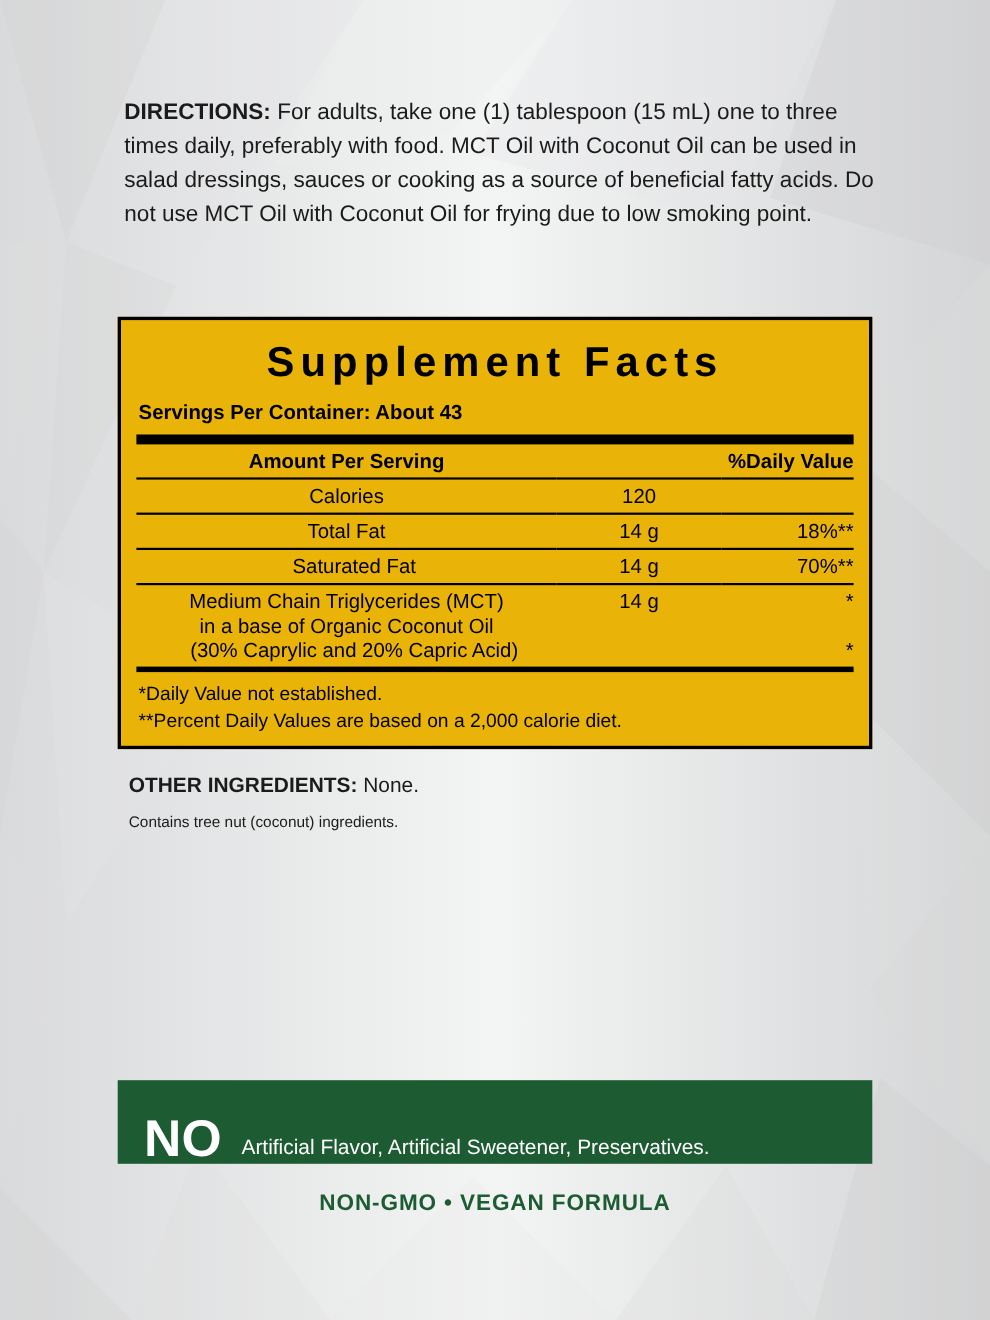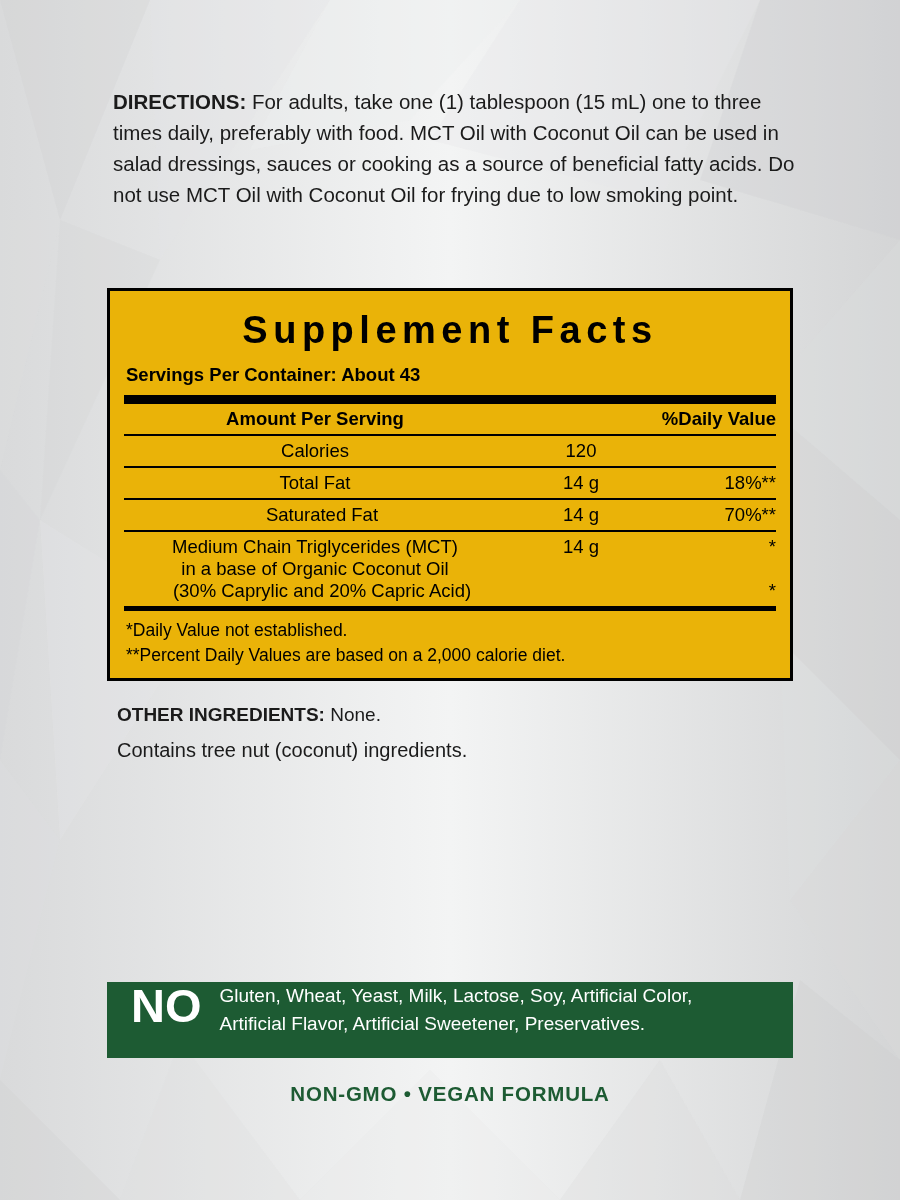--- a/index.html
+++ b/index.html
@@ -120,34 +120,34 @@
     top: 704px;
     font-size: 19px;
     color: #1b1b1b;
   }
   .other-ing b { font-weight: bold; }
 
   .tree-nut {
     position: absolute;
     left: 117px;
     top: 739px;
-    font-size: 20px;
+    font-size: 14px;
     color: #1b1b1b;
   }
 
   
   .no-banner {
     position: absolute;
     left: 107px;
     top: 982px;
     width: 686px;
     height: 76px;
     background: #1d5b33;
     display: flex;
-    align-items: flex-start;
+    align-items: flex-end;
     box-sizing: border-box;
     padding: 0 18px 0 24px;
   }
   .no-word {
     color: #ffffff;
     font-size: 47px;
     font-weight: bold;
     letter-spacing: 0px;
     line-height: 47px;
     margin-right: 18px;
@@ -279,20 +279,19 @@
 
   <div class="other-ing">
     <b>OTHER INGREDIENTS:</b><span> None.</span>
   </div>
 
   <div class="tree-nut">Contains tree nut (coconut) ingredients.</div>
 
   <div class="no-banner">
     <div class="no-word">NO</div>
     <div class="no-list">
-      <div>Gluten, Wheat, Yeast, Milk, Lactose, Soy, Artificial Color,</div>
       <div>Artificial Flavor, Artificial Sweetener, Preservatives.</div>
     </div>
   </div>
 
   <div class="tagline">NON-GMO  •  VEGAN FORMULA</div>
 
 </div>
 
 </body></html>

